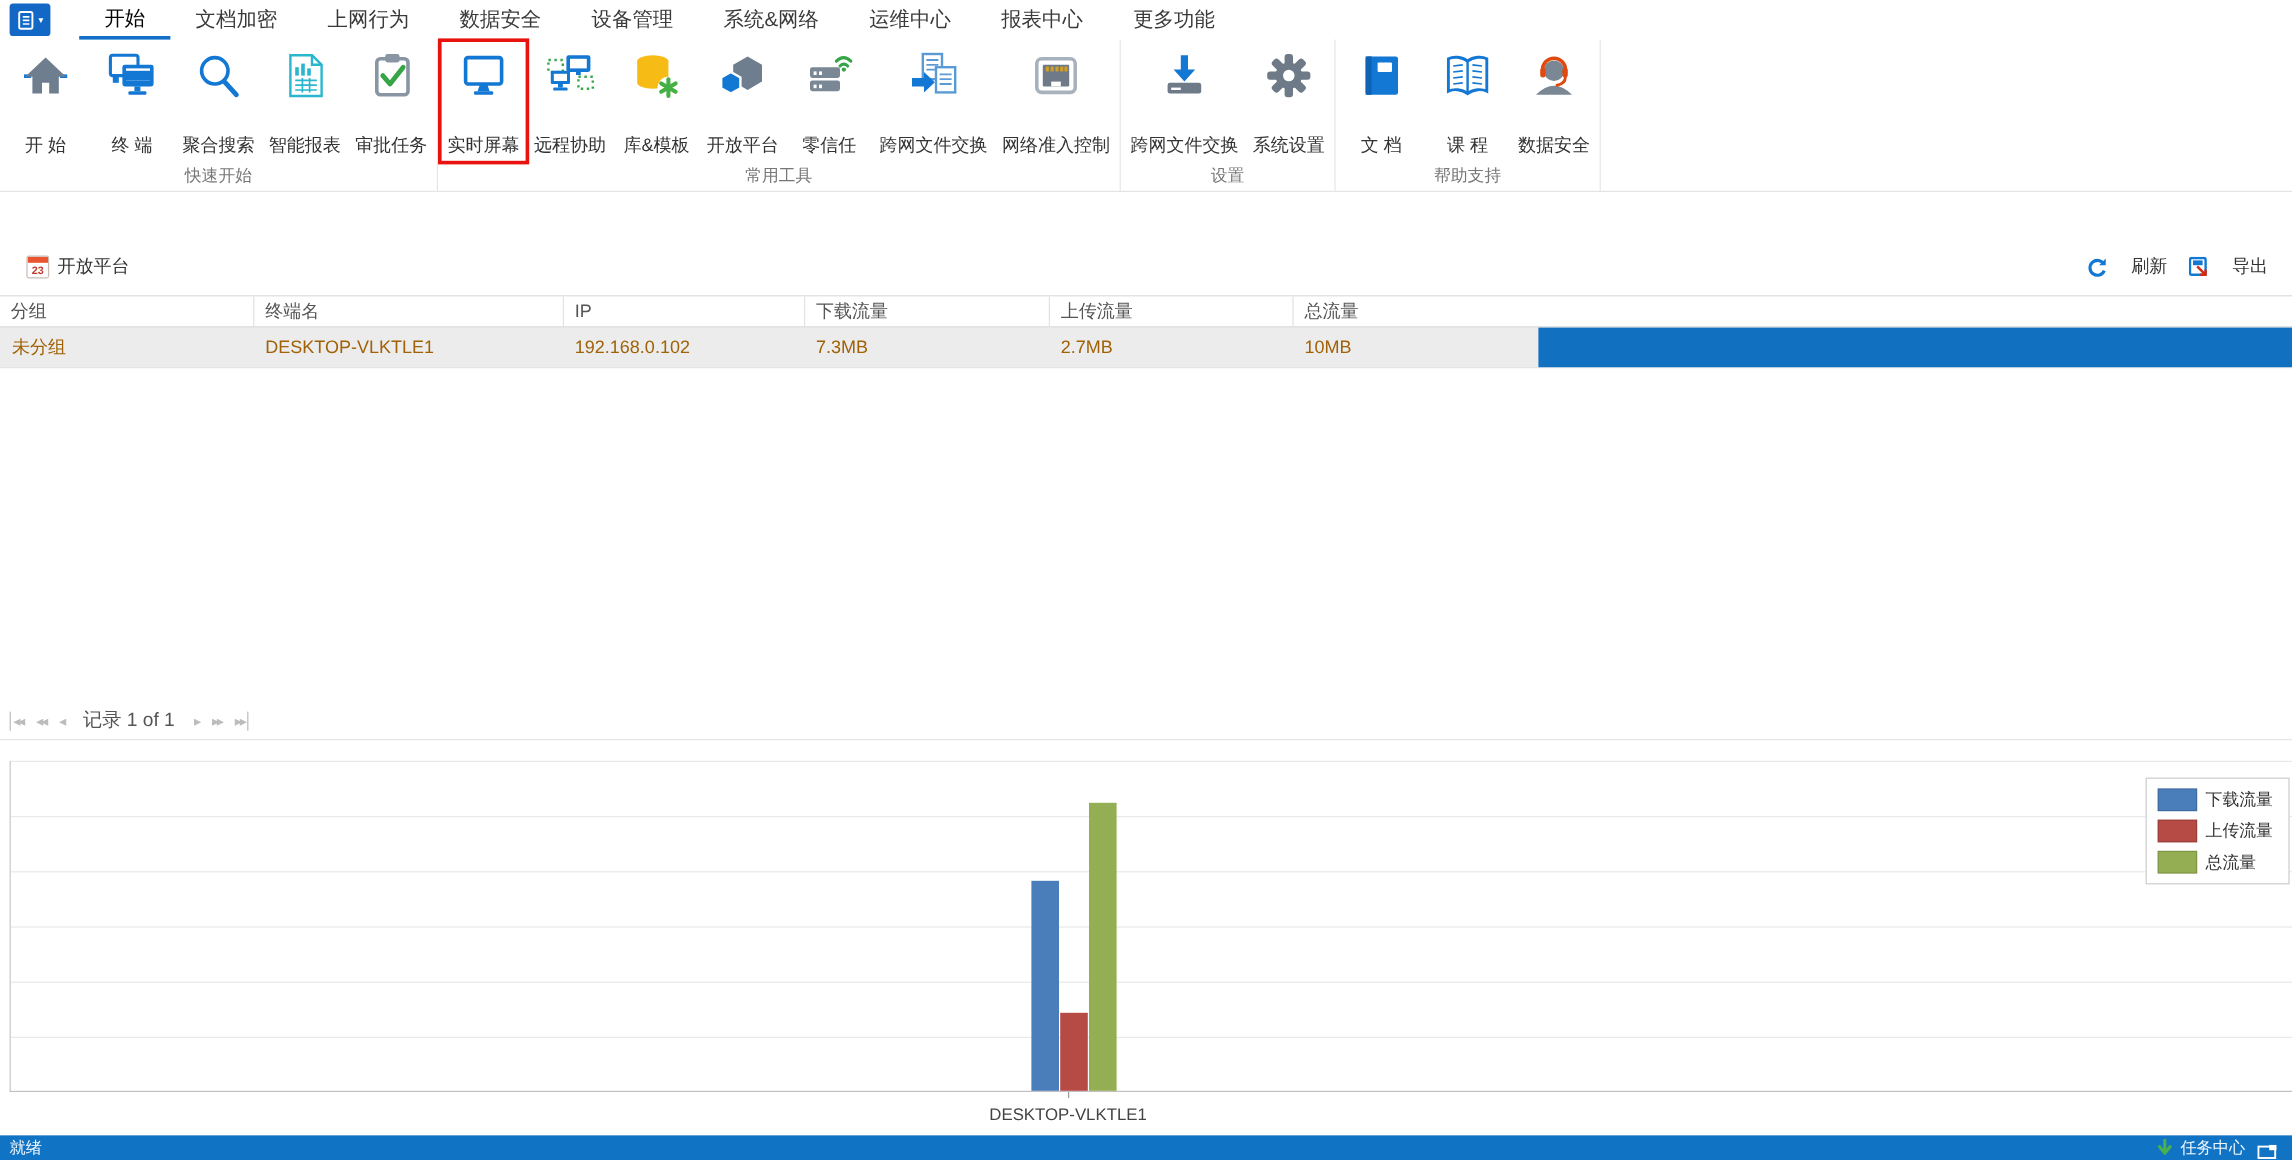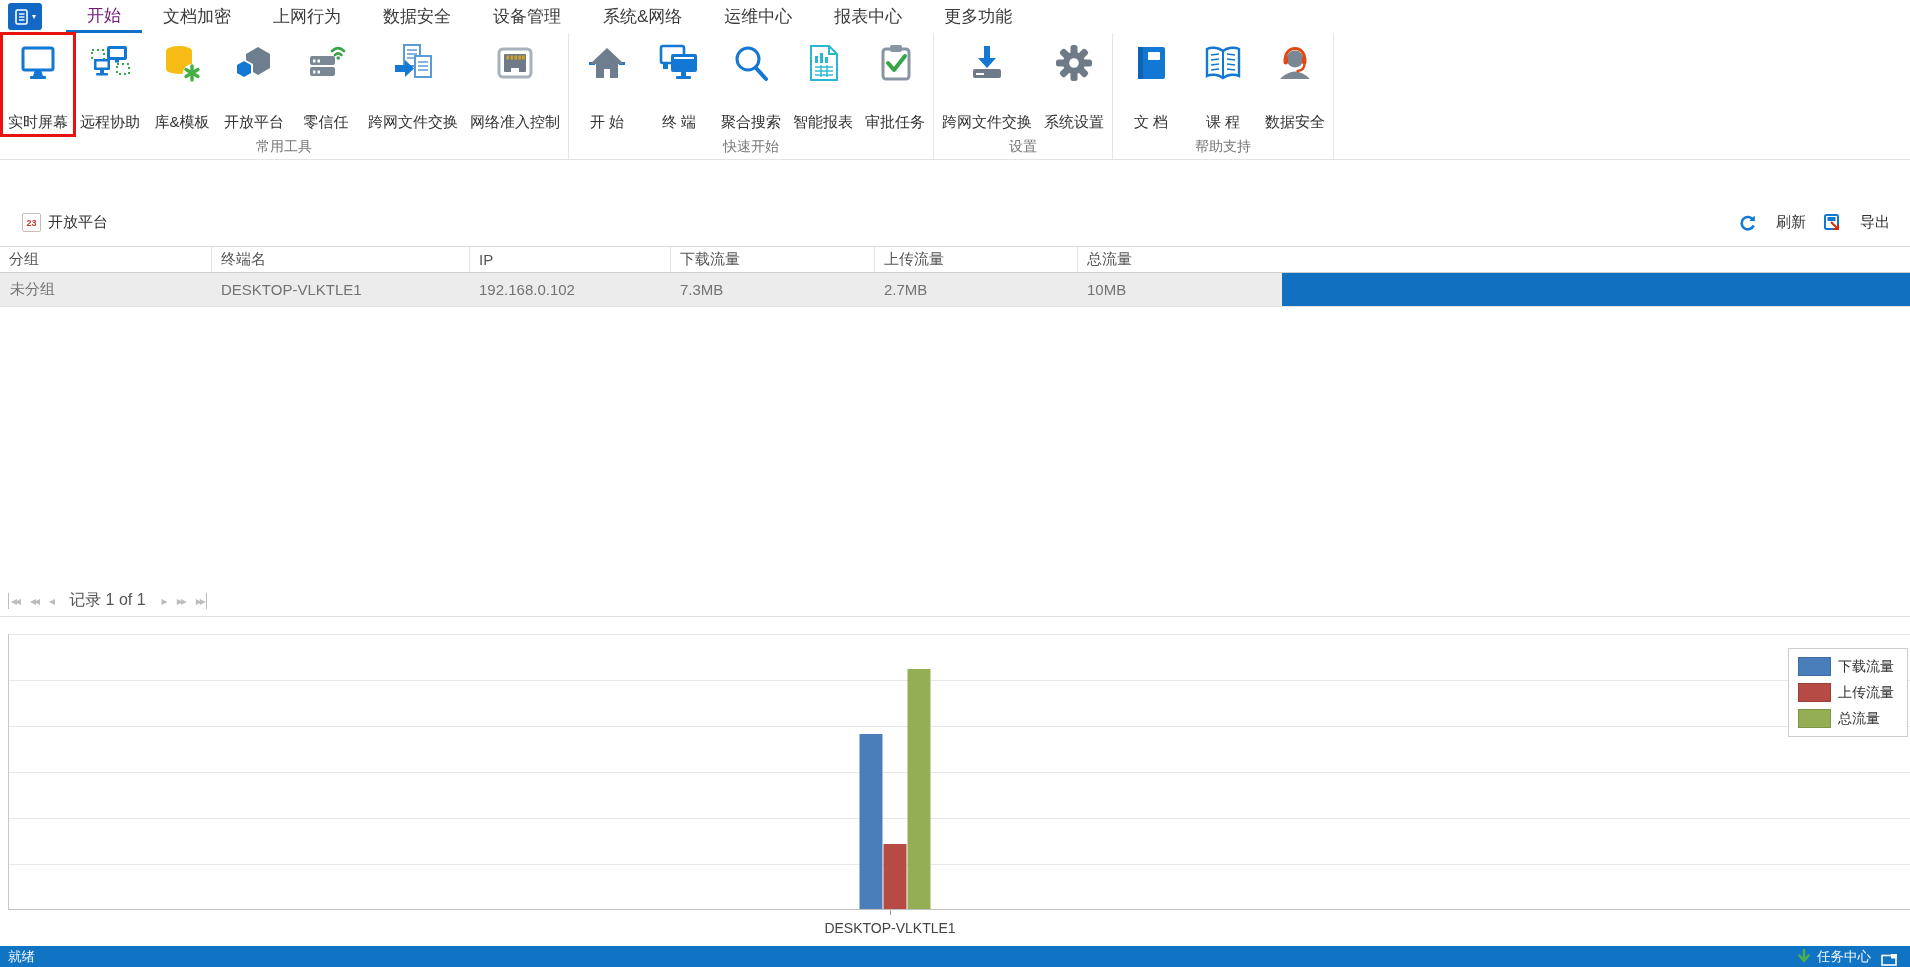--- a/index.html
+++ b/index.html
@@ -5,54 +5,54 @@
   * { box-sizing: border-box; margin: 0; padding: 0; }
   html,body { width:1910px; height:967px; overflow:hidden; background:#fff;
               font-family:"Liberation Sans","DejaVu Sans",sans-serif; }
 
   
   .tabbar { height:33px; display:flex; align-items:stretch; background:#fff; }
   .appbtn { width:34px; height:27px; margin:3px 0 0 8px; background:#1268c4; border-radius:3px;
             display:flex; align-items:center; justify-content:center; gap:2px; cursor:pointer; }
   .appbtn .caret { color:#fff; font-size:8px; line-height:1; }
   .tab { display:flex; align-items:center; padding:0 21px; font-size:17px; color:#3a3a3a; cursor:pointer; }
-  .tab.active { border-bottom:3px solid #1270c8; color:#701a75; }
+  .tab.active { border-bottom:3px solid #1270c8; color:#000000; }
 
   
   .ribbon { height:127px; display:flex; border-bottom:1px solid #e4e4e4; background:#fff; }
   .rgroup { display:flex; flex-direction:column; border-right:1px solid #e6e6e6; }
   .rgroup:last-child { border-right:none; }
   .rbtns { flex:1; display:flex; align-items:flex-start; padding:0 2px; }
   .rbtn { min-width:72px; height:101px; margin-top:1px; padding:6px 6px 2px 6px; display:flex;
           flex-direction:column; align-items:center; justify-content:space-between; cursor:pointer; }
   .rbtn .ric { width:44px; height:46px; display:flex; align-items:center; justify-content:center; }
   .rbtn .rlabel { font-size:15px; color:#333; white-space:nowrap; line-height:1.2; padding-bottom:2px; }
   .rbtn.highlighted { outline:3px solid #e8120e; outline-offset:-1px; }
   .rgroup-label { height:24px; text-align:center; font-size:14px; color:#777; line-height:22px; }
 
   
   .content-toolbar { height:86px; display:flex; align-items:flex-end; justify-content:space-between;
                      padding:0 20px 14px 22px; }
   .date-filter { display:flex; align-items:center; gap:7px; font-size:15px; color:#333; cursor:pointer; }
   .cal { width:19px; height:19px; border:1px solid #c9bdb6; border-radius:2px; background:#fff;
-         display:flex; overflow:hidden; }
+         display:flex; flex-direction:column; overflow:hidden; }
   .cal-top { height:5px; background:#e8552e; }
   .cal-day { flex:1; display:flex; align-items:center; justify-content:center;
              font-size:9px; font-weight:bold; color:#c0392b; }
   .right-actions { display:flex; align-items:center; gap:18px; }
   .action { display:flex; align-items:center; gap:19px; font-size:15px; color:#333; cursor:pointer; }
 
   
   .grid-header { height:27px; display:flex; border-top:1px solid #dcdcdc; border-bottom:1px solid #cfcfcf;
                  font-size:15px; color:#555; }
   .gh-cell { display:flex; align-items:center; padding:0 9px; border-left:1px solid #e2e2e2; cursor:pointer; }
   .gh-cell:first-child { border-left:none; }
   .gh-cell.last { justify-content:space-between; }
   .filter-caret { font-size:9px; color:#777; margin-right:2px; }
-  .grid-row { height:34px; display:flex; background:#ececec; font-size:15px; color:#737373;
+  .grid-row { height:34px; display:flex; background:#ececec; font-size:15px; color:#a16207;
               border-bottom:1px solid #e3e3e3; cursor:default; }
   .gr-cell { display:flex; align-items:center; padding:0 10px; }
   .c0{width:211px;} .c1{width:258px;} .c2{width:201px;} .c3{width:204px;} .c4{width:203px;}
   .c5{width:205px;} .c6{flex:1;}
   .gr-cell.c6 { padding:0; }
   .history-bar { width:100%; height:100%; background:#1170c0; }
 
   .spacer { height:278px; background:#fff; }
 
   
@@ -125,20 +125,88 @@
     </div>
   <div class="tab">
       <span>更多功能</span>
     </div>
 </div>
 
 <div class="ribbon">
 
   <div class="rgroup">
     <div class="rbtns">
+      <div class="rbtn">
+        <span class="ric">
+          <svg width="40" height="40" viewBox="0 0 40 40">
+            <rect x="2" y="19" width="6" height="3" fill="#1377d4"></rect>
+              <rect x="32" y="19" width="6" height="3" fill="#1377d4"></rect>
+            <path d="M20 5 L37 21 H31 V35 H23 V26 H17 V35 H9 V21 H3 Z" fill="#6e7e8e"></path>
+          </svg>
+        </span>
+        <span class="rlabel">开 始</span>
+      </div>
+      <div class="rbtn">
+        <span class="ric">
+          <svg width="42" height="40" viewBox="0 0 42 40">
+            <rect x="3" y="3" width="23" height="17" rx="2" fill="#fff" stroke="#1377d4" stroke-width="2.6"></rect>
+            <rect x="5" y="21" width="5" height="5" fill="#1377d4"></rect>
+            <rect x="13" y="11" width="26" height="18" rx="2" fill="#1377d4"></rect>
+            <rect x="16" y="14" width="20" height="10" fill="#fff"></rect>
+            <rect x="16" y="16" width="20" height="8" fill="#1377d4"></rect>
+            <rect x="23" y="29" width="5" height="4" fill="#1377d4"></rect>
+            <rect x="18" y="33" width="15" height="3" rx="1" fill="#1377d4"></rect>
+          </svg>
+        </span>
+        <span class="rlabel">终 端</span>
+      </div>
+      <div class="rbtn">
+        <span class="ric">
+          <svg width="40" height="40" viewBox="0 0 40 40">
+            <circle cx="17" cy="16" r="11" fill="none" stroke="#1377d4" stroke-width="3"></circle>
+            <line x1="25" y1="25" x2="35" y2="36" stroke="#1377d4" stroke-width="4" stroke-linecap="round"></line>
+          </svg>
+        </span>
+        <span class="rlabel">聚合搜索</span>
+      </div>
+      <div class="rbtn">
+        <span class="ric">
+          <svg width="40" height="40" viewBox="0 0 40 40">
+            <path d="M8 3 H26 L34 11 V37 H8 Z" fill="#fff" stroke="#29b6cf" stroke-width="2"></path>
+            <path d="M26 3 V11 H34" fill="none" stroke="#29b6cf" stroke-width="2"></path>
+            <rect x="12" y="13" width="3" height="7" fill="#29b6cf"></rect>
+            <rect x="17" y="10" width="3" height="10" fill="#29b6cf"></rect>
+            <rect x="22" y="14" width="3" height="6" fill="#29b6cf"></rect>
+            <g stroke="#29b6cf" stroke-width="1.4">
+              <line x1="12" y1="24" x2="30" y2="24"></line>
+                <line x1="12" y1="28" x2="30" y2="28"></line>
+              <line x1="12" y1="32" x2="30" y2="32"></line>
+              <line x1="18" y1="22" x2="18" y2="34"></line>
+                <line x1="24" y1="22" x2="24" y2="34"></line>
+            </g>
+          </svg>
+        </span>
+        <span class="rlabel">智能报表</span>
+      </div>
+      <div class="rbtn">
+        <span class="ric">
+          <svg width="40" height="40" viewBox="0 0 40 40">
+            <rect x="8" y="6" width="26" height="30" rx="3" fill="#fff" stroke="#8995a3" stroke-width="3"></rect>
+            <rect x="15" y="2" width="12" height="7" rx="2" fill="#8995a3"></rect>
+            <path d="M13 20 L19 27 L30 13" stroke="#36a546" stroke-width="4" fill="none" stroke-linecap="round" stroke-linejoin="round"></path>
+          </svg>
+        </span>
+        <span class="rlabel">审批任务</span>
+      </div>
+    </div>
+    <div class="rgroup-label">快速开始</div>
+  </div>
+
+  <div class="rgroup">
+    <div class="rbtns">
       <div class="rbtn highlighted">
         <span class="ric">
           <svg width="40" height="40" viewBox="0 0 40 40">
             <rect x="5" y="5" width="30" height="22" rx="2" fill="#fff" stroke="#1377d4" stroke-width="3"></rect>
             <path d="M17 27 h6 l2 6 h-10 z" fill="#1377d4"></path>
             <rect x="12" y="33" width="16" height="3" rx="1" fill="#1377d4"></rect>
           </svg>
         </span>
         <span class="rlabel">实时屏幕</span>
       </div>
@@ -239,88 +307,20 @@
       </div>
     </div>
     <div class="rgroup-label">常用工具</div>
   </div>
 
   <div class="rgroup">
     <div class="rbtns">
       <div class="rbtn">
         <span class="ric">
           <svg width="40" height="40" viewBox="0 0 40 40">
-            <rect x="2" y="19" width="6" height="3" fill="#1377d4"></rect>
-              <rect x="32" y="19" width="6" height="3" fill="#1377d4"></rect>
-            <path d="M20 5 L37 21 H31 V35 H23 V26 H17 V35 H9 V21 H3 Z" fill="#6e7e8e"></path>
-          </svg>
-        </span>
-        <span class="rlabel">开 始</span>
-      </div>
-      <div class="rbtn">
-        <span class="ric">
-          <svg width="42" height="40" viewBox="0 0 42 40">
-            <rect x="3" y="3" width="23" height="17" rx="2" fill="#fff" stroke="#1377d4" stroke-width="2.6"></rect>
-            <rect x="5" y="21" width="5" height="5" fill="#1377d4"></rect>
-            <rect x="13" y="11" width="26" height="18" rx="2" fill="#1377d4"></rect>
-            <rect x="16" y="14" width="20" height="10" fill="#fff"></rect>
-            <rect x="16" y="16" width="20" height="8" fill="#1377d4"></rect>
-            <rect x="23" y="29" width="5" height="4" fill="#1377d4"></rect>
-            <rect x="18" y="33" width="15" height="3" rx="1" fill="#1377d4"></rect>
-          </svg>
-        </span>
-        <span class="rlabel">终 端</span>
-      </div>
-      <div class="rbtn">
-        <span class="ric">
-          <svg width="40" height="40" viewBox="0 0 40 40">
-            <circle cx="17" cy="16" r="11" fill="none" stroke="#1377d4" stroke-width="3"></circle>
-            <line x1="25" y1="25" x2="35" y2="36" stroke="#1377d4" stroke-width="4" stroke-linecap="round"></line>
-          </svg>
-        </span>
-        <span class="rlabel">聚合搜索</span>
-      </div>
-      <div class="rbtn">
-        <span class="ric">
-          <svg width="40" height="40" viewBox="0 0 40 40">
-            <path d="M8 3 H26 L34 11 V37 H8 Z" fill="#fff" stroke="#29b6cf" stroke-width="2"></path>
-            <path d="M26 3 V11 H34" fill="none" stroke="#29b6cf" stroke-width="2"></path>
-            <rect x="12" y="13" width="3" height="7" fill="#29b6cf"></rect>
-            <rect x="17" y="10" width="3" height="10" fill="#29b6cf"></rect>
-            <rect x="22" y="14" width="3" height="6" fill="#29b6cf"></rect>
-            <g stroke="#29b6cf" stroke-width="1.4">
-              <line x1="12" y1="24" x2="30" y2="24"></line>
-                <line x1="12" y1="28" x2="30" y2="28"></line>
-              <line x1="12" y1="32" x2="30" y2="32"></line>
-              <line x1="18" y1="22" x2="18" y2="34"></line>
-                <line x1="24" y1="22" x2="24" y2="34"></line>
-            </g>
-          </svg>
-        </span>
-        <span class="rlabel">智能报表</span>
-      </div>
-      <div class="rbtn">
-        <span class="ric">
-          <svg width="40" height="40" viewBox="0 0 40 40">
-            <rect x="8" y="6" width="26" height="30" rx="3" fill="#fff" stroke="#8995a3" stroke-width="3"></rect>
-            <rect x="15" y="2" width="12" height="7" rx="2" fill="#8995a3"></rect>
-            <path d="M13 20 L19 27 L30 13" stroke="#36a546" stroke-width="4" fill="none" stroke-linecap="round" stroke-linejoin="round"></path>
-          </svg>
-        </span>
-        <span class="rlabel">审批任务</span>
-      </div>
-    </div>
-    <div class="rgroup-label">快速开始</div>
-  </div>
-
-  <div class="rgroup">
-    <div class="rbtns">
-      <div class="rbtn">
-        <span class="ric">
-          <svg width="40" height="40" viewBox="0 0 40 40">
             <path d="M17 3 h6 v12 h6 l-9 10 -9 -10 h6 z" fill="#1377d4"></path>
             <rect x="6" y="26" width="28" height="9" rx="2" fill="#6e7a87"></rect>
             <rect x="9" y="30" width="8" height="2" fill="#fff"></rect>
           </svg>
         </span>
         <span class="rlabel">跨网文件交换</span>
       </div>
       <div class="rbtn">
         <span class="ric">
           <svg width="40" height="40" viewBox="0 0 40 40">

